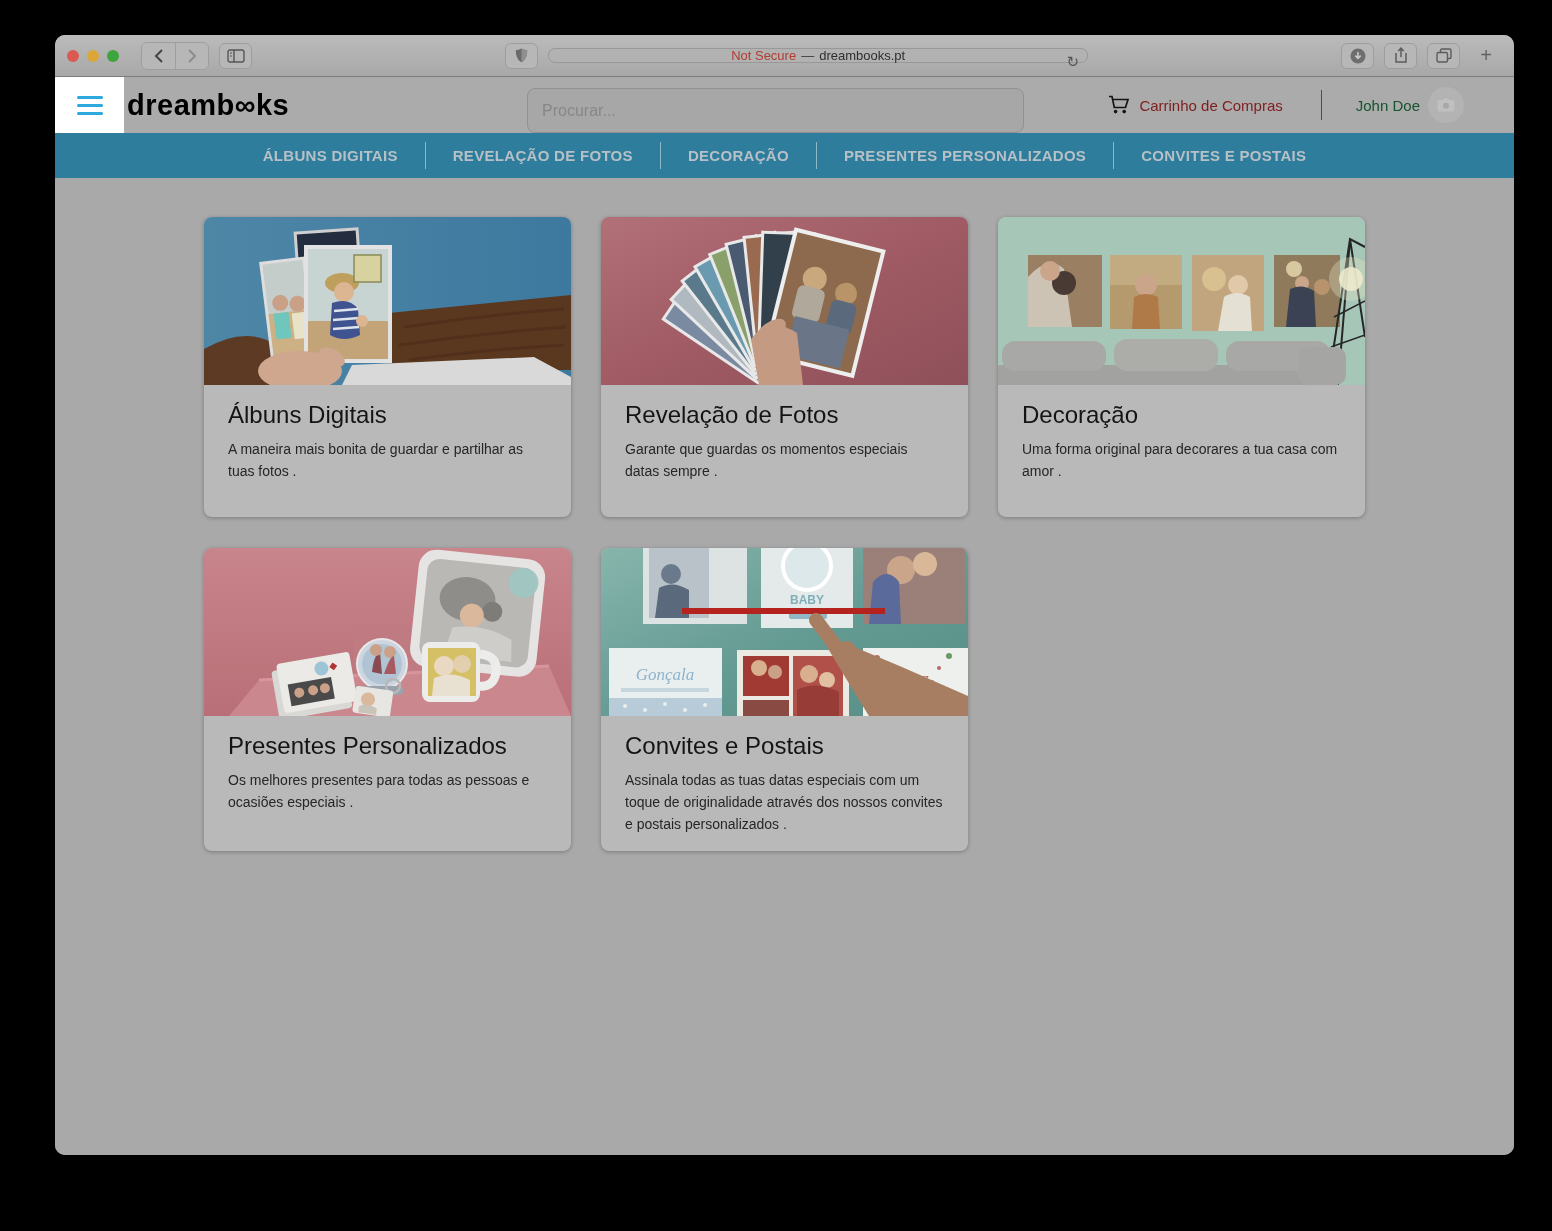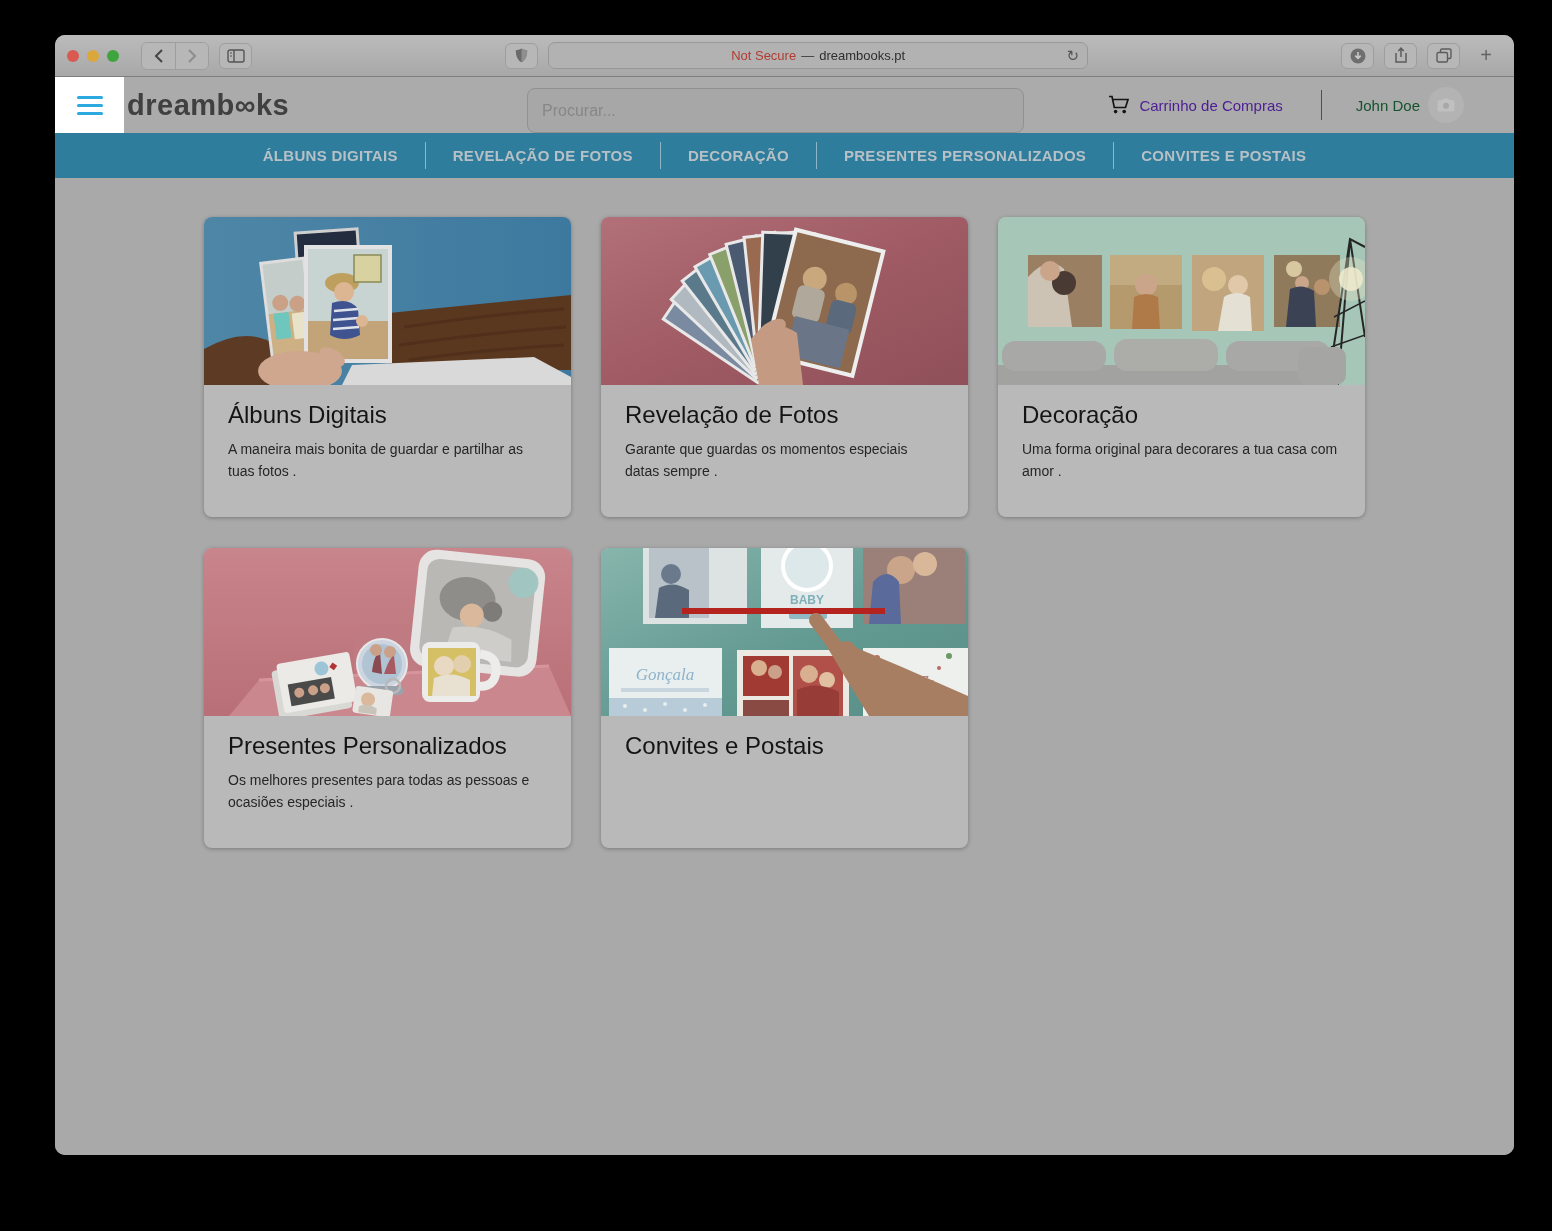--- a/index.html
+++ b/index.html
@@ -14,44 +14,44 @@
              border-bottom:1px solid #7d7d7d; display:flex; align-items:center;
              padding:0 12px; gap:10px; }
   .tl-group { display:flex; gap:8px; align-items:center; margin-right:12px; }
   .tl { width:12px; height:12px; border-radius:50%; }
   .tl-close { background:#d85a50; } .tl-min { background:#dca73a; } .tl-zoom { background:#3da43e; }
   .btn-group { display:flex; border:1px solid #9e9e9e; border-radius:6px; overflow:hidden; }
   .tool-btn { height:26px; min-width:33px; background:#b7b7b7; display:flex;
               align-items:center; justify-content:center; border:none; }
   .btn-group .tool-btn + .tool-btn { border-left:1px solid #9e9e9e; }
   .tool-btn.single { border:1px solid #9e9e9e; border-radius:6px; }
-  .url-field { width:540px; height:27px; background:#b2b2b2; border:1px solid #989898;
+  .url-field { width:540px; height:15px; background:#b2b2b2; border:1px solid #989898;
                border-radius:7px; display:flex; align-items:center; justify-content:center;
                position:relative; font-size:13px; color:#2e2e2e; }
   .sec { color:#b23c31; margin-right:5px; }
   .sep { color:#3c3c3c; margin-right:5px; }
   .refresh { position:absolute; right:8px; top:4px; font-family:"DejaVu Sans",sans-serif;
              font-size:15px; color:#555; line-height:18px; }
   .spacer { flex:1; }
   .plus-btn { background:none; border:none; font-size:20px; color:#636363; padding:0 10px; }
 
   
   .site-header { height:56px; flex:0 0 56px; background:#ababab; display:flex;
                  align-items:center; position:relative; }
   .burger-patch { width:69px; height:56px; background:#ffffff; display:flex; flex-direction:column;
                   align-items:center; justify-content:center; gap:5px; border:none; }
   .burger-patch span { display:block; width:26px; height:3px; background:#2ba9e0; border-radius:2px; }
-  .logo { margin-left:3px; font-size:29px; font-weight:600; color:#404040; letter-spacing:.5px; }
+  .logo { margin-left:3px; font-size:29px; font-weight:600; color:#000000; letter-spacing:.5px; }
   .search-input { position:absolute; left:472px; top:11px; width:497px; height:45px;
                   background:#a7a7a7; border:1px solid #919191; border-radius:8px;
                   padding:0 14px; font-size:16px; color:#2c2c2c;
                   font-family:"Liberation Sans",sans-serif; }
   .search-input::placeholder { color:#878787; }
   .header-right { margin-left:auto; margin-right:50px; display:flex; align-items:center; }
-  .cart { display:flex; align-items:center; gap:9px; font-size:15px; color:#4c1d95; }
+  .cart { display:flex; align-items:center; gap:9px; font-size:15px; color:#7f1d1d; }
   .vdiv { width:1px; height:30px; background:#4e4e4e; margin:0 34px 0 38px; }
   .user-name { font-size:15px; color:#14532d; margin-right:8px; }
   .avatar { width:36px; height:36px; border-radius:50%; background:#b3b3b3;
             display:flex; align-items:center; justify-content:center; }
 
   
   .navbar { height:45px; flex:0 0 45px; background:#2e7d9c; display:flex;
             align-items:center; justify-content:center; }
   .nav-item { color:#b6c0c6; font-size:15px; font-weight:bold; letter-spacing:.3px;
               padding:0 27px; background:none; border:none; white-space:nowrap; }
@@ -423,18 +423,19 @@
 
           <rect x="81" y="60" width="203" height="6" fill="#b5231e"></rect>
 
           <path d="M232 90 Q300 118 367 148 L367 168 L268 168 Q242 126 222 92 Z" fill="#a87e62"></path>
           <path d="M233 96 L215 72" stroke="#a87e62" stroke-width="14" stroke-linecap="round"></path>
           <circle cx="246" cy="102" r="9" fill="#a87e62"></circle>
             <circle cx="258" cy="112" r="9" fill="#a87e62"></circle>
         </svg>
         <div class="card-body">
           <div class="card-title">Convites e Postais</div>
+          <div class="card-desc">Assinala todas as tuas datas especiais com um toque de originalidade através dos nossos convites e postais personalizados .</div>
         </div>
       </div>
 
     </div>
   </div>
 </div>
 
 </body></html>

